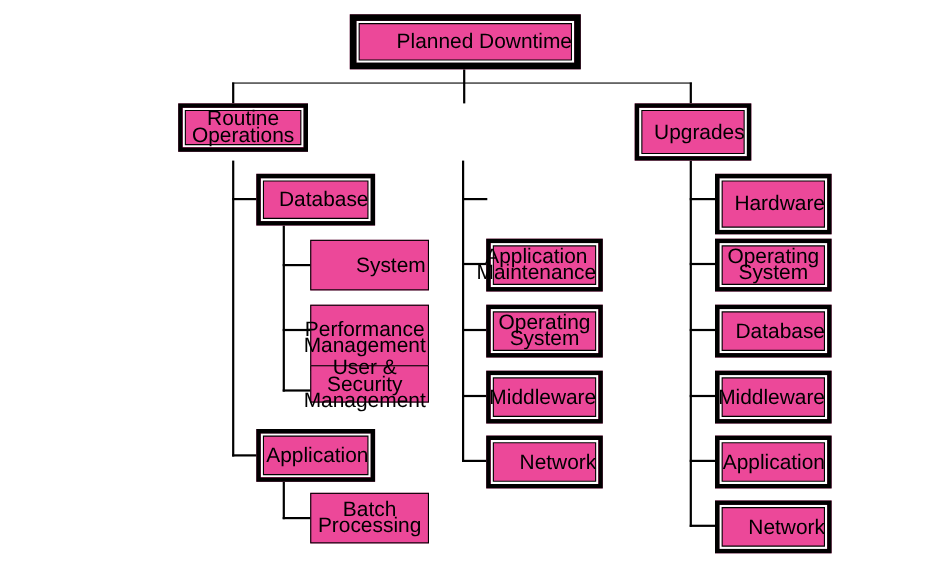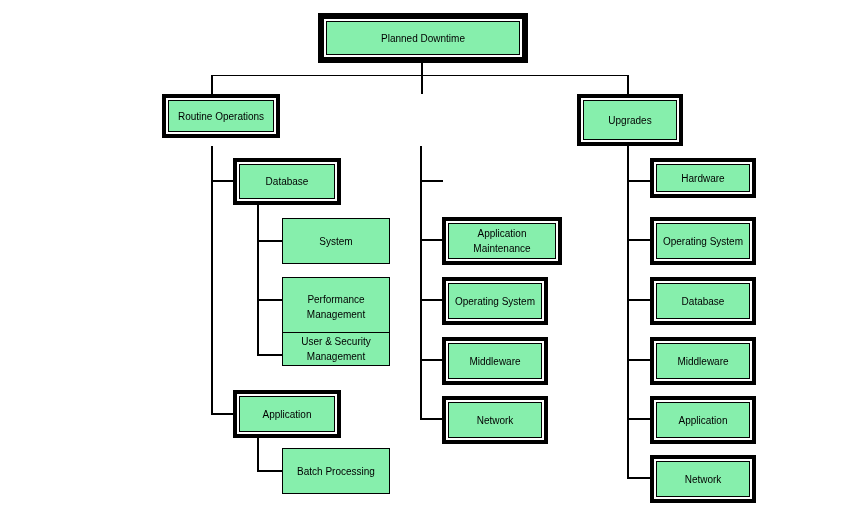--- a/index.html
+++ b/index.html
@@ -1,23 +1,23 @@
 <!DOCTYPE html>
 <html><head>
 <meta charset="utf-8">
 <style>
   html,body{margin:0;padding:0;background:#ffffff;}
   .stage{
     position:relative;width:863px;height:512px;background:#ffffff;
     font-family:"Liberation Sans",sans-serif;color:#000;overflow:hidden;
   }
   .node{
-    position:absolute;box-sizing:border-box;background:#86efac;
-    display:flex;align-items:center;justify-content:center;text-align:center;
-    font-size:10px;line-height:15px;padding:2px;
+    position:absolute;box-sizing:border-box;background:#ec4899;
+    display:flex;align-items:center;justify-content:flex-end;text-align:center;
+    font-size:19px;line-height:15px;padding:2px;
   }
   .node.thin{border:1px solid #000;}
   .node.thick{
     border:4px solid #000;
     box-shadow:inset 0 0 0 2px #ffffff, inset 0 0 0 3px #000000;
   }
   .node.root{
     border:6px solid #000;
     box-shadow:inset 0 0 0 2px #ffffff, inset 0 0 0 3px #000000;
   }
@@ -82,34 +82,34 @@
   <div class="node thin" style="left:282px;top:332px;width:108px;height:34px">
     <span>User &amp; Security Management</span>
   </div>
   <div class="node thick" style="left:233px;top:390px;width:108px;height:48px">
     <span>Application</span>
   </div>
   <div class="node thin" style="left:282px;top:448px;width:108px;height:46px">
     <span>Batch Processing</span>
   </div>
 
-  <div class="node thick" style="left:442px;top:217px;width:120px;height:48px">
+  <div class="node thick" style="left:442px;top:217px;width:106px;height:48px">
     <span>Application Maintenance</span>
   </div>
   <div class="node thick" style="left:442px;top:277px;width:106px;height:48px">
     <span>Operating System</span>
   </div>
   <div class="node thick" style="left:442px;top:337px;width:106px;height:48px">
     <span>Middleware</span>
   </div>
   <div class="node thick" style="left:442px;top:396px;width:106px;height:48px">
     <span>Network</span>
   </div>
 
-  <div class="node thick" style="left:650px;top:158px;width:106px;height:40px">
+  <div class="node thick" style="left:650px;top:158px;width:106px;height:55px">
     <span>Hardware</span>
   </div>
   <div class="node thick" style="left:650px;top:217px;width:106px;height:48px">
     <span>Operating System</span>
   </div>
   <div class="node thick" style="left:650px;top:277px;width:106px;height:48px">
     <span>Database</span>
   </div>
   <div class="node thick" style="left:650px;top:337px;width:106px;height:48px">
     <span>Middleware</span>

